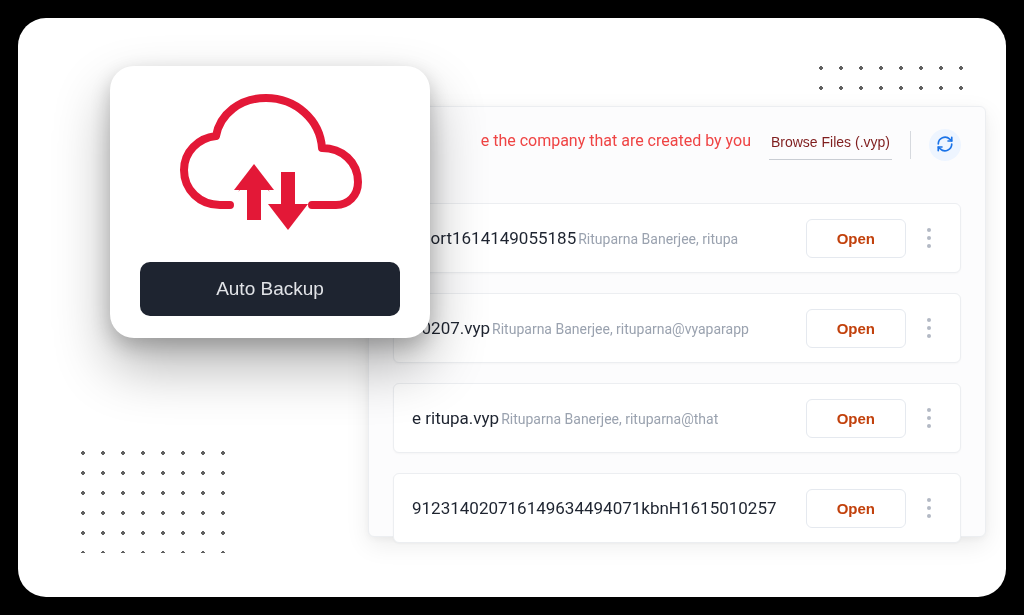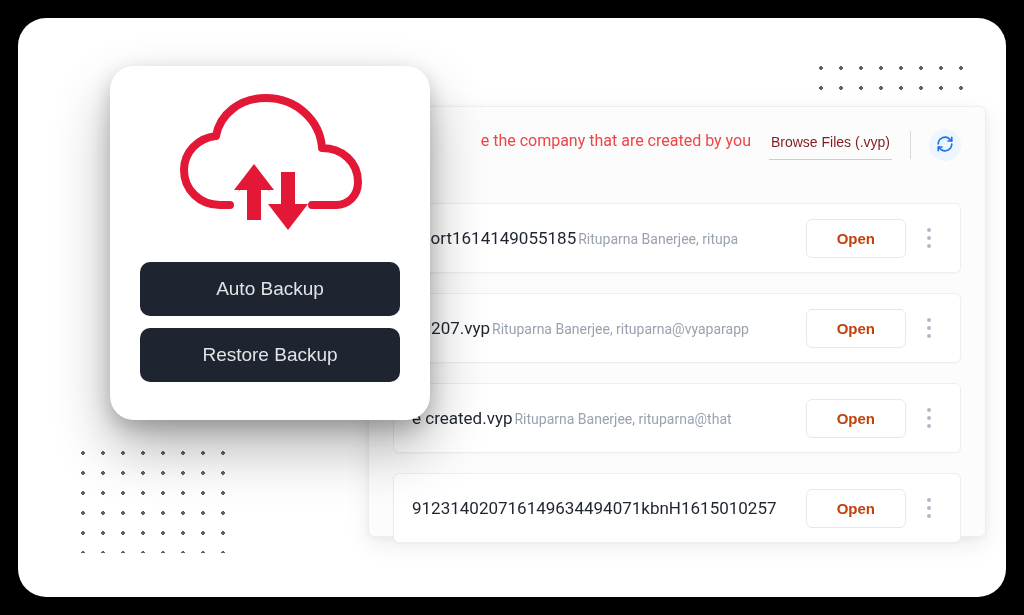--- a/index.html
+++ b/index.html
@@ -126,21 +126,21 @@
     .more-btn span { width: 4px; height: 4px; background: #b3b9c4; border-radius: 50%; }
 
     
     .backup-card {
       position: absolute;
       top: 48px; left: 92px;
       width: 320px;
       background: #fff;
       border-radius: 24px;
       box-shadow: 0 28px 56px rgba(0,0,0,.30), 0 8px 20px rgba(0,0,0,.20);
-      padding: 24px 30px 38px;
+      padding: 24px 30px 22px;
       display: flex; flex-direction: column; align-items: center;
       z-index: 5;
     }
     .cloud-wrap { width: 200px; height: 150px; margin-bottom: 10px; }
     .dark-btn {
       width: 100%;
       background: #1e2430;
       color: #e1e3e7;
       border: none;
       border-radius: 10px;
@@ -197,21 +197,21 @@
       <button class="open-btn">Open</button>
       <button class="more-btn">
           <span></span>
           <span></span>
           <span></span>
         </button>
     </div>
 
     <div class="row">
       <div class="row-name">
-        <span>e created.vyp</span>
+        <span>e ritupa.vyp</span>
         <span class="row-meta">Rituparna Banerjee, rituparna@that</span>
       </div>
       <button class="open-btn">Open</button>
       <button class="more-btn">
           <span></span>
           <span></span>
           <span></span>
         </button>
     </div>
 
@@ -234,15 +234,14 @@
       <svg viewBox="0 0 200 150" fill="none">
         <path d="M60 115 H50 C30 115 14 100 14 80 C14 62 28 48 46 46 C50 24 70 8 96 8 C126 8 150 30 152 58 C172 58 188 72 188 92 C188 106 178 115 166 115 H142" stroke="#e31837" stroke-width="8" fill="none" stroke-linecap="round" stroke-linejoin="round"></path>
         <path d="M84 128 L84 86 L68 102 L84 78 L100 102 L84 86 Z" fill="#e31837"></path>
         <polygon points="84,74 64,100 104,100" fill="#e31837"></polygon>
         <rect x="77" y="96" width="14" height="34" fill="#e31837"></rect>
         <polygon points="118,140 98,114 138,114" fill="#e31837"></polygon>
         <rect x="111" y="82" width="14" height="36" fill="#e31837"></rect>
       </svg>
     </div>
     <button class="dark-btn">Auto Backup</button>
-    <button class="dark-btn">Restore Backup</button>
   </div>
 </div>
 
 </body></html>

